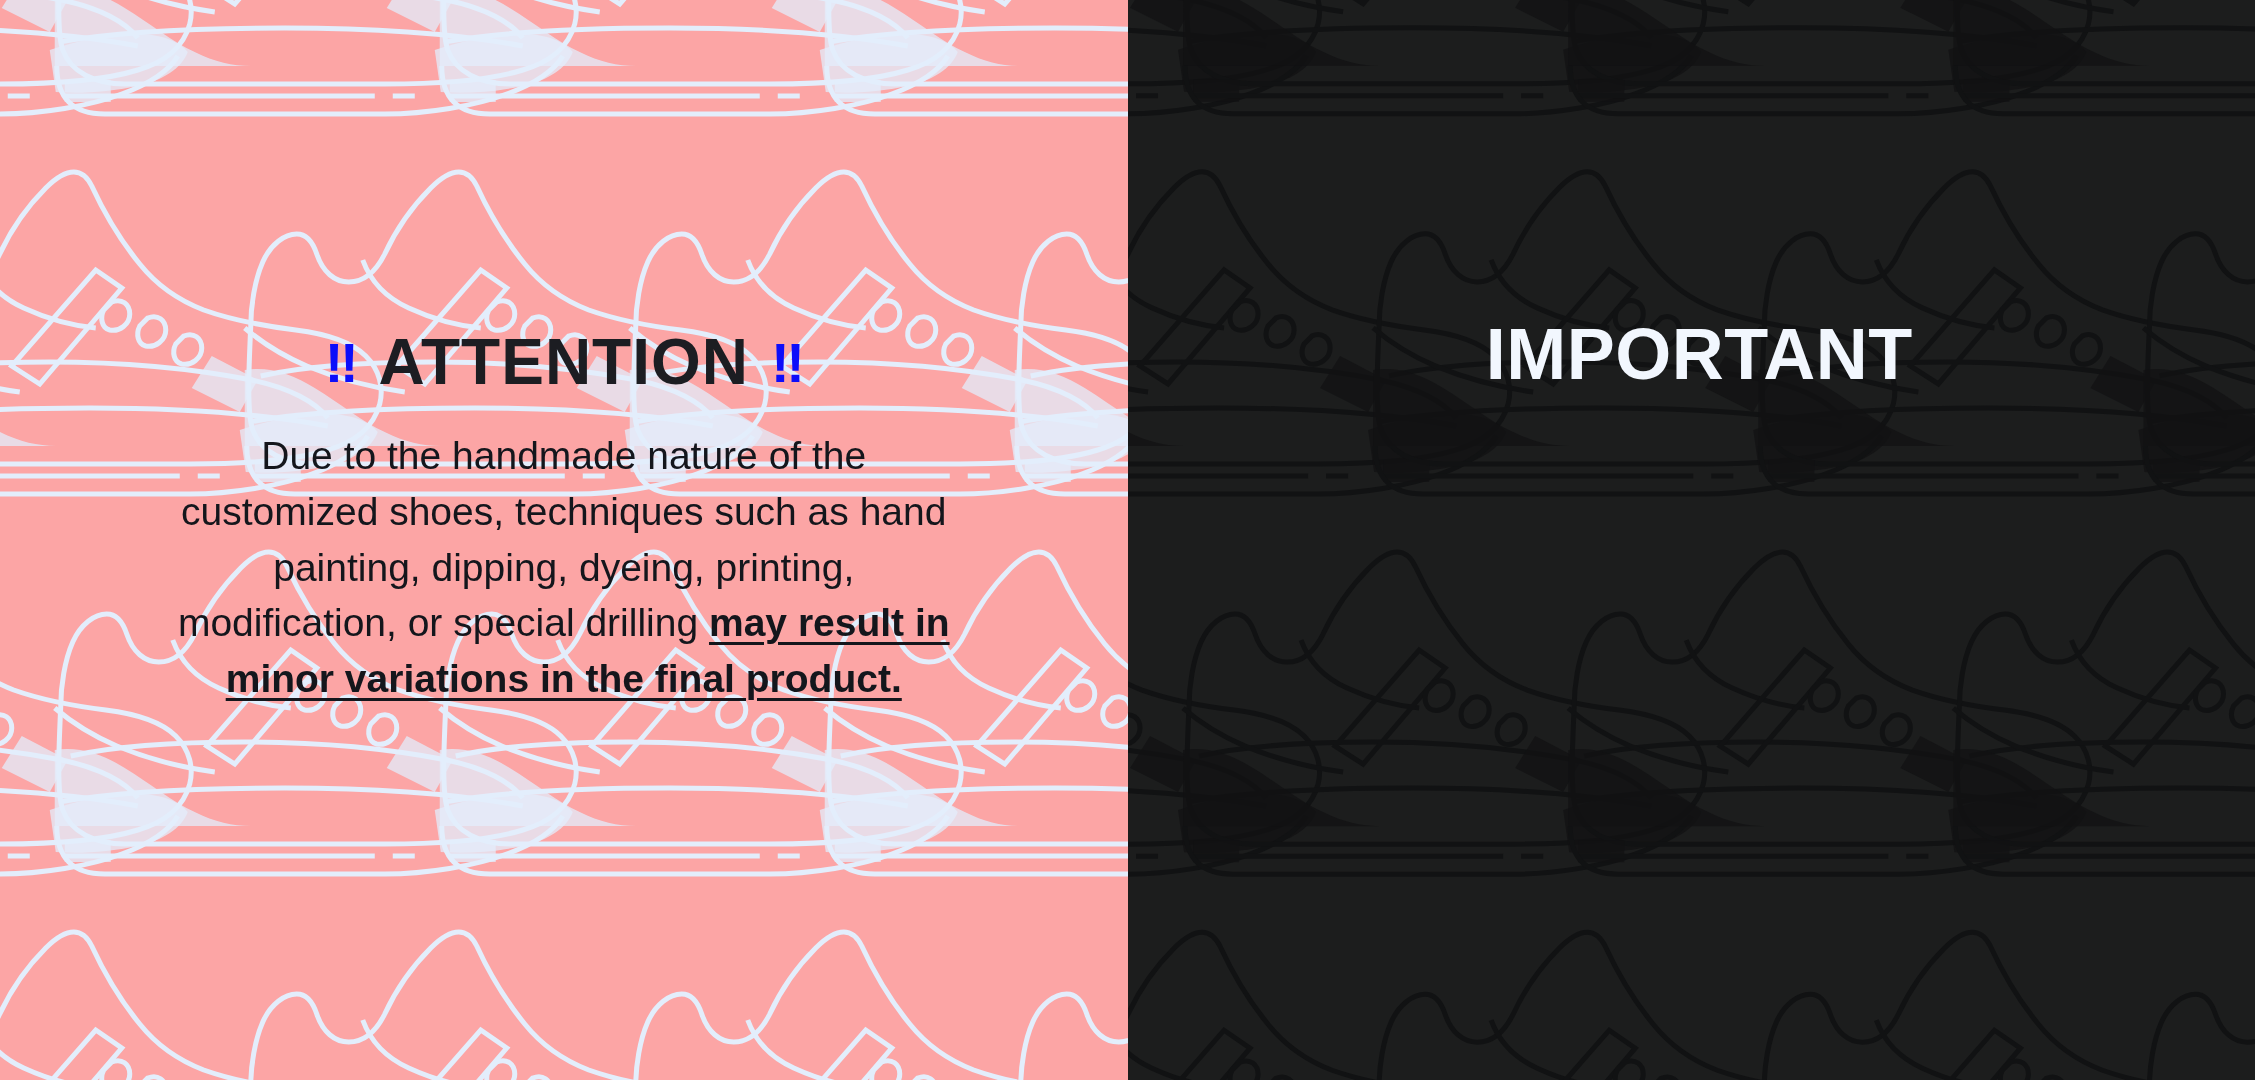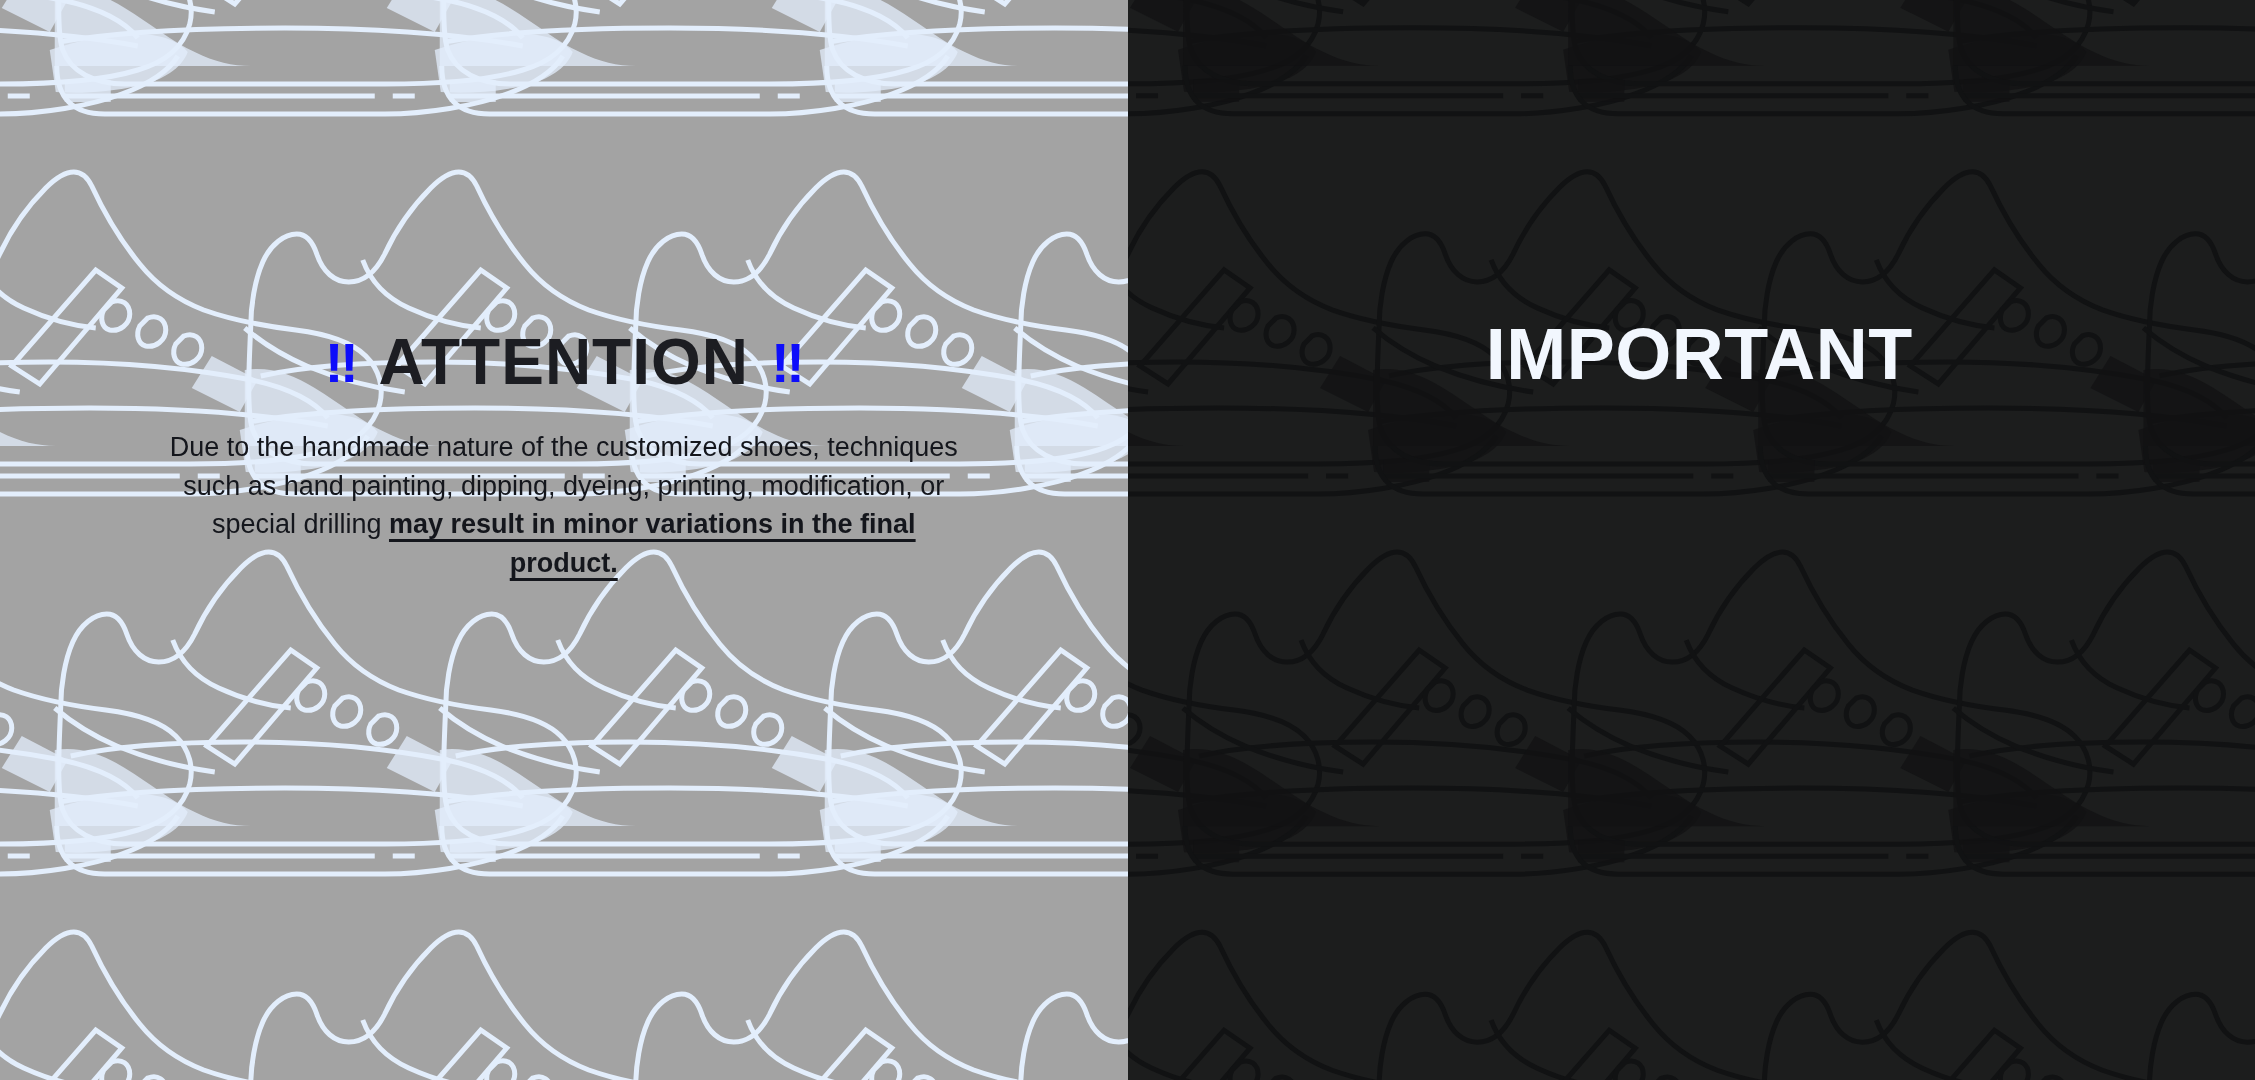--- a/index.html
+++ b/index.html
@@ -18,21 +18,21 @@
     display: flex;
   }
 
   .panel {
     position: relative;
     width: 50%;
     height: 100%;
     overflow: hidden;
   }
 
-  .panel-light { background: #a3a3a3; padding-left: 24px; }
+  .panel-light { background: #fca5a5; padding-left: 24px; }
   .panel-dark  { background: #1c1d1d; }
 
   
   .pattern {
     position: absolute;
     inset: 0;
     pointer-events: none;
   }
   .pattern svg { display: block; width: 100%; height: 100%; }
 
@@ -77,21 +77,21 @@
   .heading-right {
     font-size: 72px;
     color: #f2f7fe;
     letter-spacing: 0.5px;
     line-height: 1.02;
     margin-bottom: 36px;
     text-transform: uppercase;
   }
 
   .body-text {
-    font-size: 27px;
+    font-size: 39px;
     line-height: 1.43;
     font-weight: 400;
   }
 
   .body-left {
     color: #14161c;
     width: 800px;
     margin: 0 auto;
   }
 

